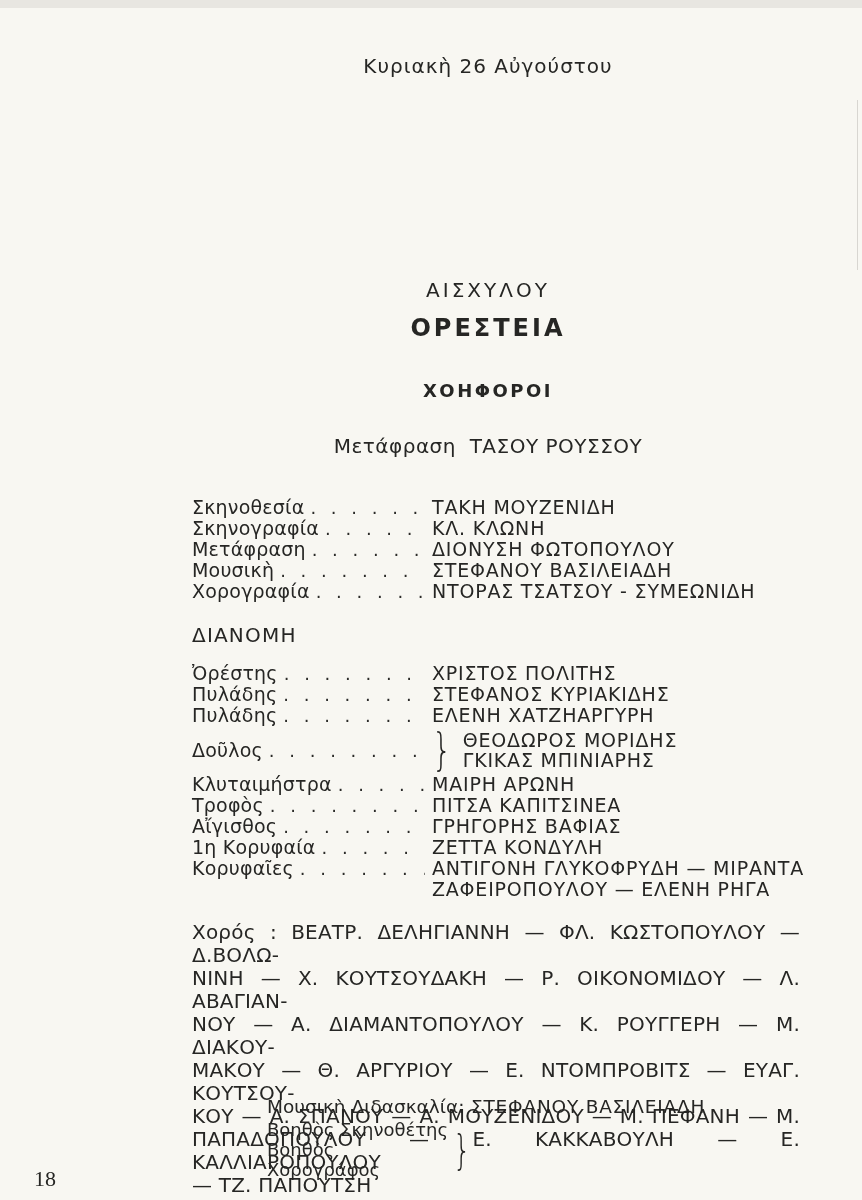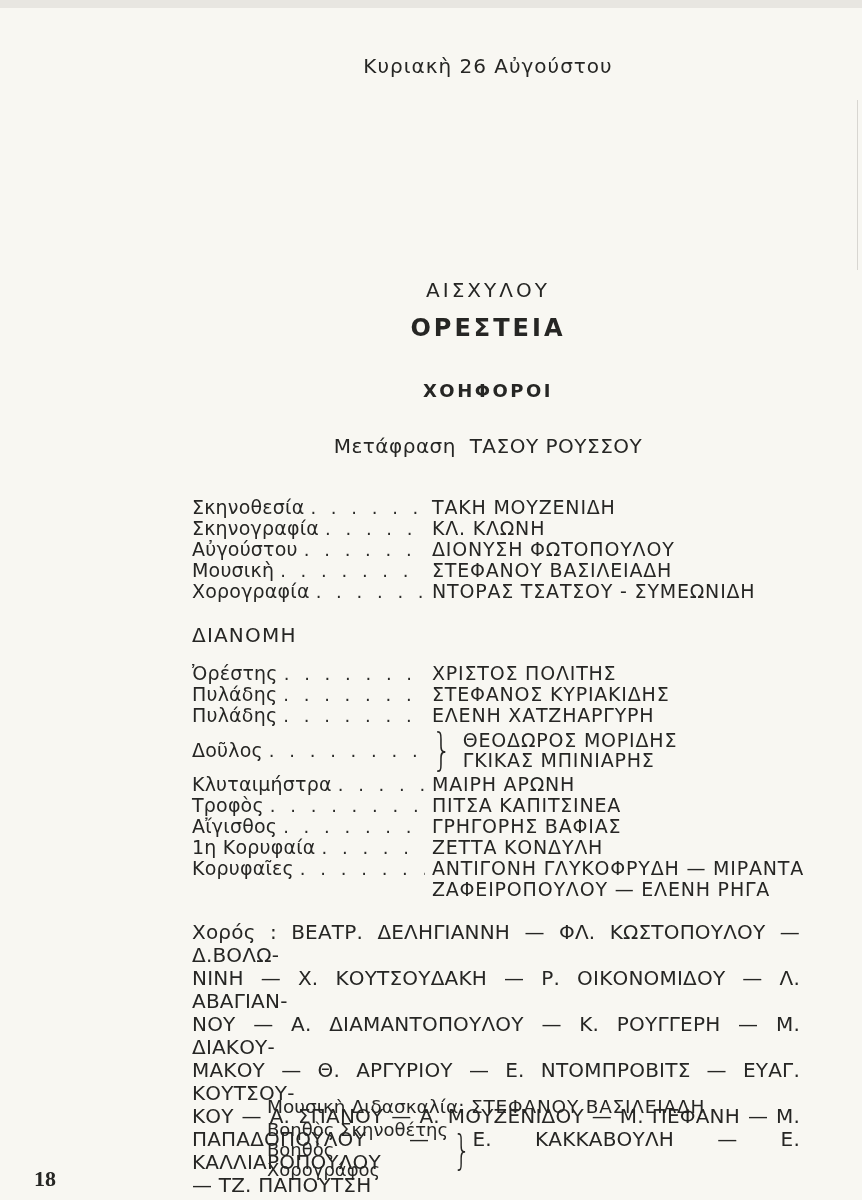--- a/index.html
+++ b/index.html
@@ -44,21 +44,21 @@
 
   .credits{top:1088px;left:267px;width:460px;font-size:18.5px;}
   .credits-row1{display:flex;align-items:baseline;line-height:22px;gap:8px;}
   .credits-row1 .mlabel{flex:none;width:196px;white-space:pre;}
   .credits-row1 .mvalue{flex:none;letter-spacing:.8px;white-space:nowrap;}
   .credits-row2{display:flex;align-items:center;margin-top:2px;}
   .roles{display:flex;flex-direction:column;width:186px;line-height:20px;font-size:18px;}
   .brace2{font-size:40px;font-weight:300;transform:scaleX(.7);transform-origin:left center;line-height:40px;margin-right:8px;}
   .aname{letter-spacing:.8px;white-space:nowrap;}
 
-  .pagenum{top:1158px;left:34px;font-family:"Liberation Serif","DejaVu Serif",serif;font-size:22px;font-weight:bold;}
+  .pagenum{top:1158px;left:34px;font-family:"Liberation Serif","DejaVu Serif",serif;font-size:22px;}
   .scan-line{left:857px;top:92px;width:1px;height:170px;background:#d8d6d1;}
 </style>
 </head>
 <body>
 
 <div class="page">
 
   <div class="abs center-col header-date">Κυριακὴ 26 Αὐγούστου</div>
 
   <div class="abs center-col author">ΑΙΣΧΥΛΟΥ</div>
@@ -71,21 +71,21 @@
       <span class="label">Σκηνοθεσία</span>
         <span class="dots"></span>
         <span class="value">ΤΑΚΗ ΜΟΥΖΕΝΙΔΗ</span>
     </div>
     <div class="row">
       <span class="label">Σκηνογραφία</span>
         <span class="dots"></span>
         <span class="value">ΚΛ. ΚΛΩΝΗ</span>
     </div>
     <div class="row">
-      <span class="label">Αὐγούστου</span>
+      <span class="label">Μετάφραση</span>
         <span class="dots"></span>
         <span class="value">ΔΙΟΝΥΣΗ ΦΩΤΟΠΟΥΛΟΥ</span>
     </div>
     <div class="row">
       <span class="label">Μουσικὴ</span>
         <span class="dots"></span>
         <span class="value">ΣΤΕΦΑΝΟΥ ΒΑΣΙΛΕΙΑΔΗ</span>
     </div>
     <div class="row">
       <span class="label">Χορογραφία</span>

